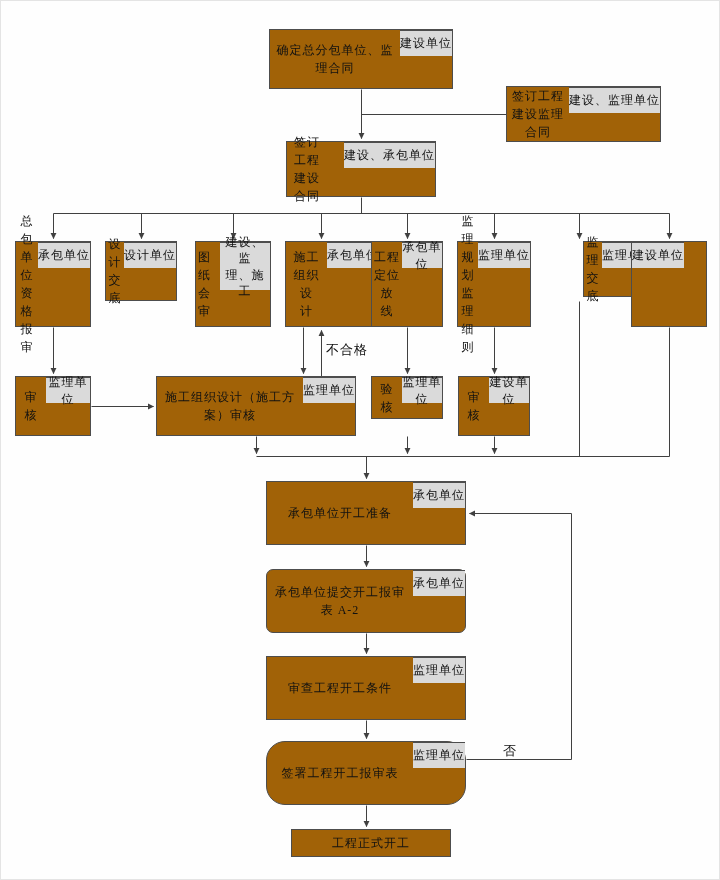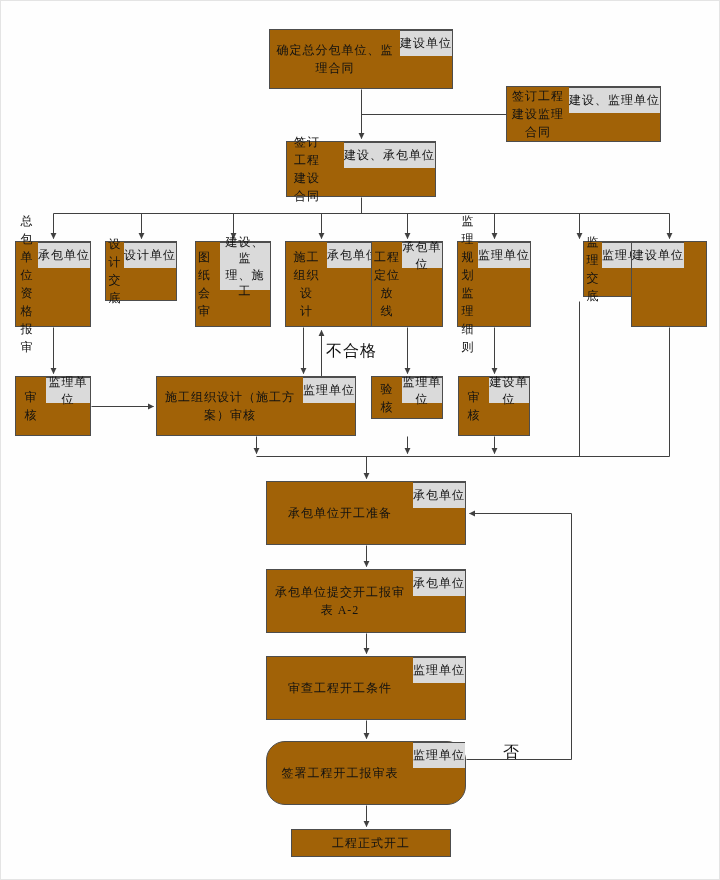--- a/index.html
+++ b/index.html
@@ -20,21 +20,21 @@
     white-space:pre-line; letter-spacing:1px; padding:1px 2px;
   }
   .box .unit {
     height:26px; border-top:1px solid #4d4d4d; background:#dadada;
     display:flex; align-items:center; justify-content:center;
     font-size:12px; color:#111; white-space:pre-line; text-align:center;
     line-height:1.35; letter-spacing:1px;
   }
   .box .unit.tall { height:48px; }
   .floating-label {
-    position:absolute; font-size:16px; color:#111; letter-spacing:1px;
+    position:absolute; font-size:13px; color:#111; letter-spacing:1px;
   }
 </style>
 </head>
 <body>
 
 <div class="stage">
 
   <svg class="wires" width="720" height="880">
     <defs>
       <marker id="arr" viewBox="0 0 10 10" refX="8.5" refY="5" markerWidth="6.5" markerHeight="6.5" orient="auto-start-reverse">
@@ -158,21 +158,21 @@
   <div class="box" style="left:457px;top:375px;width:72px;height:60px;">
     <div class="title">审　核</div>
     <div class="unit">建设单位</div>
   </div>
 
   <div class="box" style="left:265px;top:480px;width:200px;height:64px;">
     <div class="title">承包单位开工准备</div>
     <div class="unit">承包单位</div>
   </div>
 
-  <div class="box" style="left:265px;top:568px;width:200px;height:64px;">
+  <div class="box" style="left:265px;top:568px;width:200px;height:64px;border-radius:7px;">
     <div class="title">承包单位提交开工报审表 A-2</div>
     <div class="unit">承包单位</div>
   </div>
 
   <div class="box" style="left:265px;top:655px;width:200px;height:64px;">
     <div class="title">审查工程开工条件</div>
     <div class="unit">监理单位</div>
   </div>
 
   <div class="box" style="left:265px;top:740px;width:200px;height:64px;border-radius:19px;">

